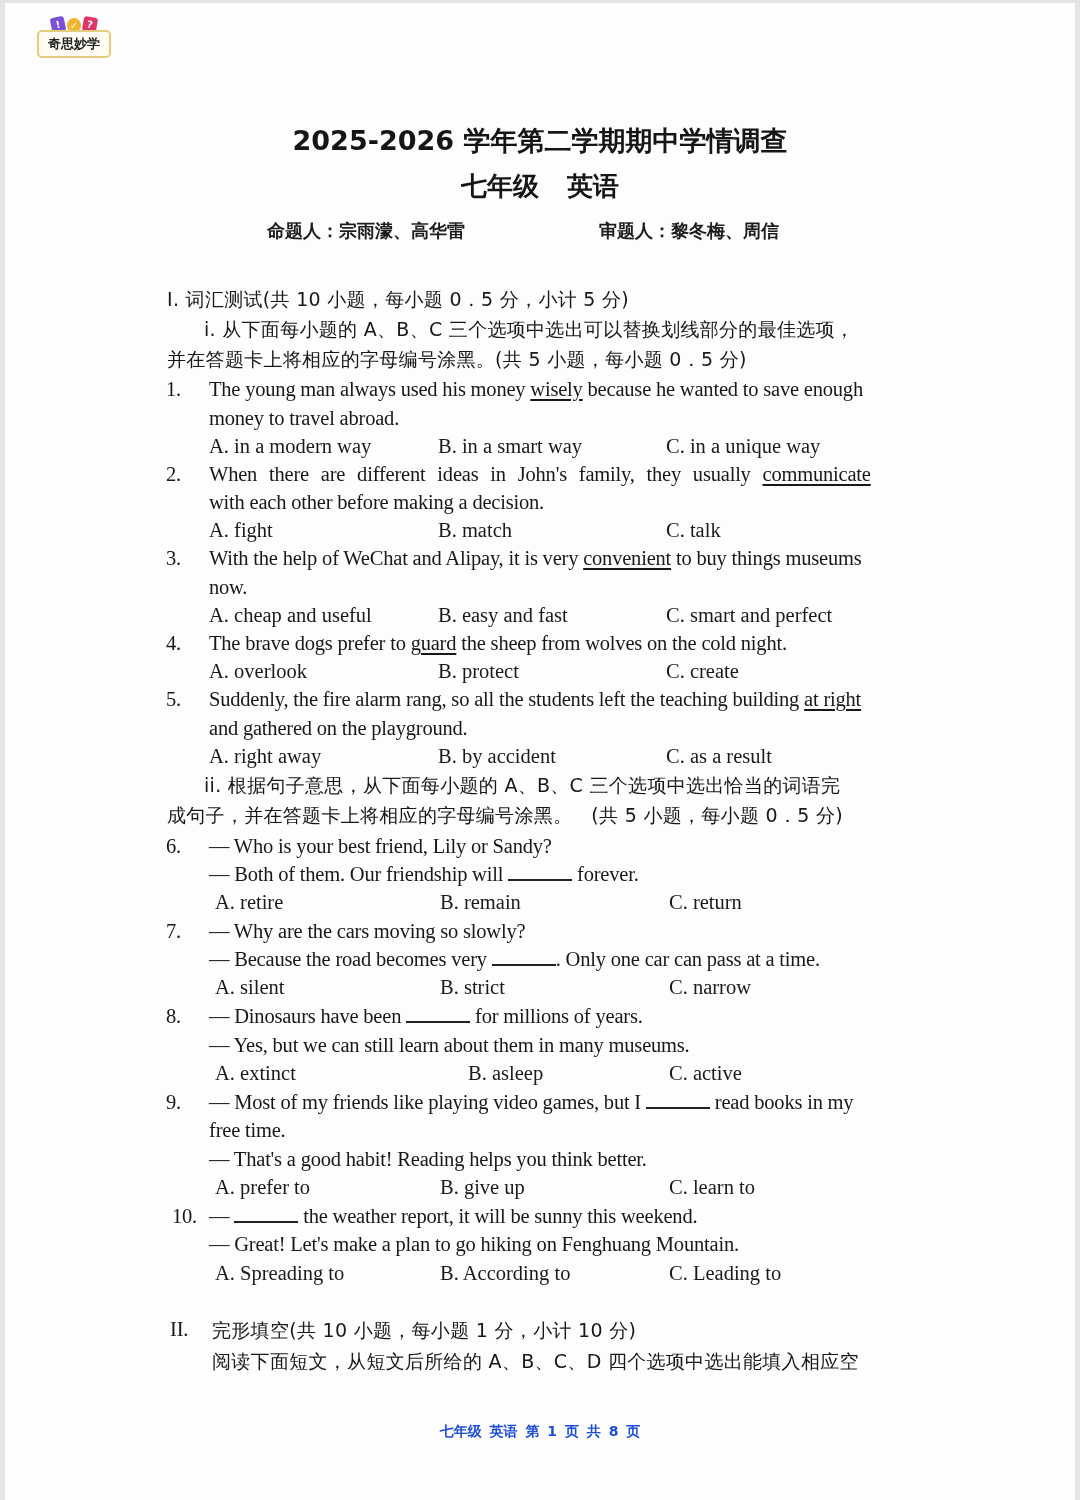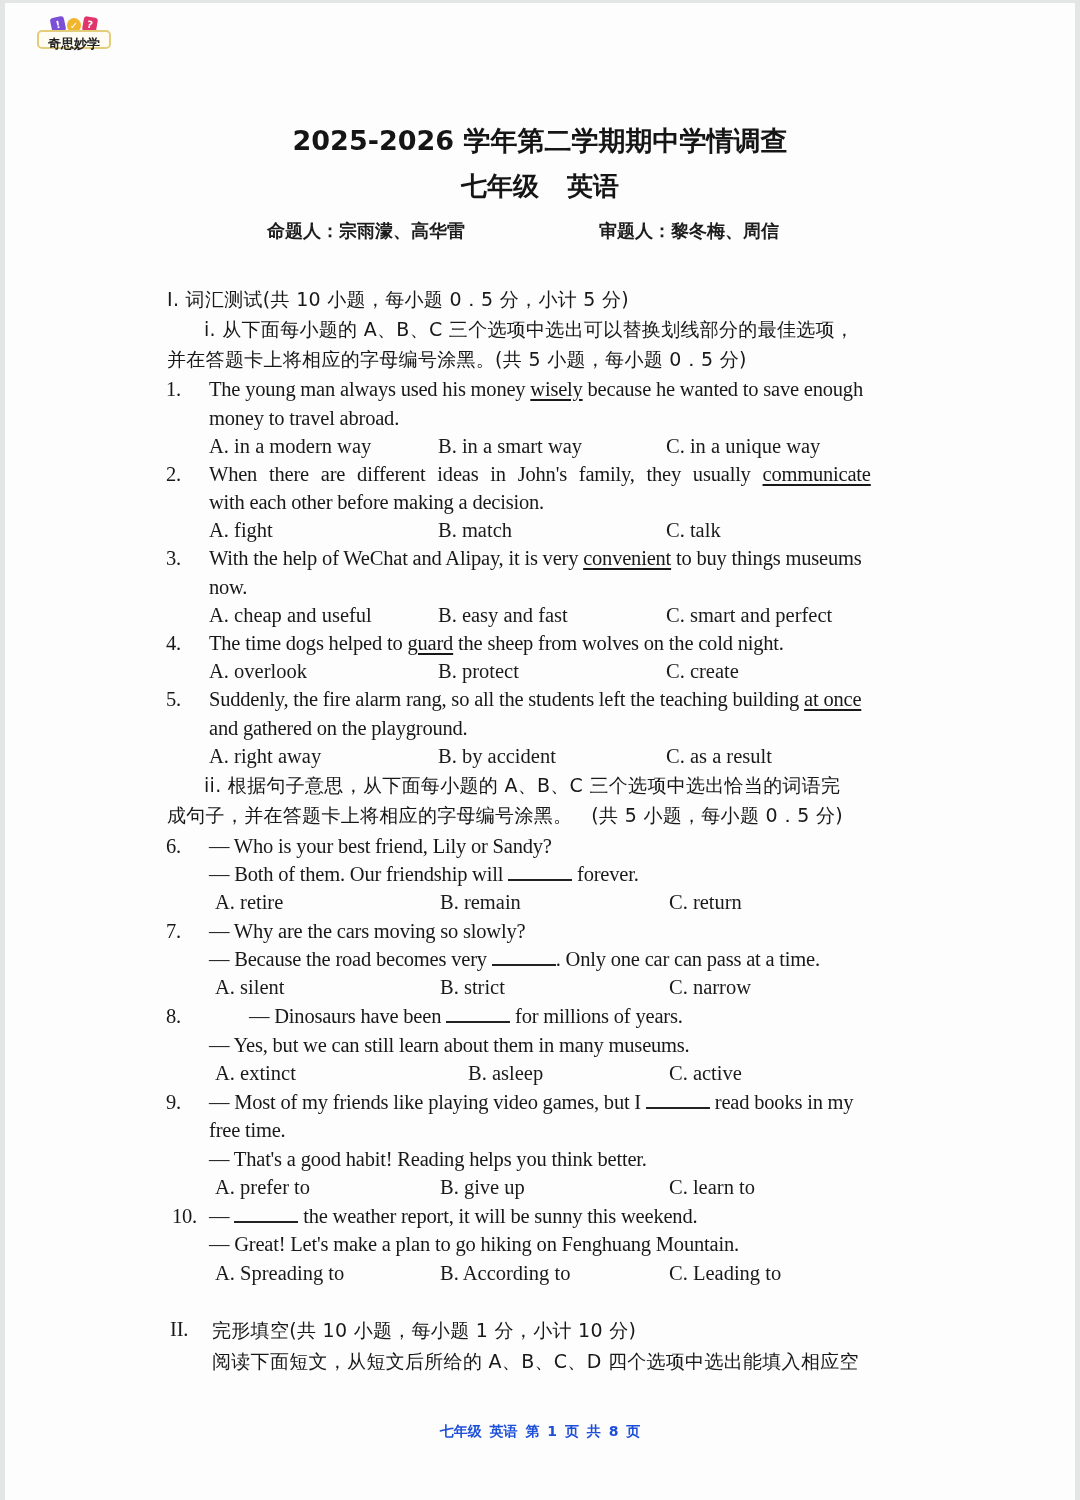--- a/index.html
+++ b/index.html
@@ -14,21 +14,21 @@
     }
     .logo-cards { position: absolute; left: 14px; top: 0; width: 48px; height: 16px; }
     .logo-card {
       position: absolute; top: 0; width: 14px; height: 15px; border-radius: 3px;
       color: #fff; font: bold 10px/15px "DejaVu Sans", sans-serif; text-align: center;
     }
     .logo-card.c1 { left: 0; background: #7b4fd6; transform: rotate(-12deg); }
     .logo-card.c2 { left: 16px; background: #f2b52e; border-radius: 50%; top: 1px; }
     .logo-card.c3 { left: 32px; background: #e0356a; transform: rotate(10deg); }
     .logo-box {
-      position: absolute; left: 0; top: 13px; width: 74px; height: 19px;
+      position: absolute; left: 0; top: 13px; width: 74px; height: 28px;
       border: 2px solid #e3cd7a; border-radius: 5px; background: #fffdf3;
       font: bold 13px/24px "DejaVu Sans", sans-serif; color: #222; text-align: center; letter-spacing: 0;
     }
     .title {
       position: absolute; left: 0; width: 1070px; text-align: center;
       font-family: "DejaVu Sans", sans-serif; font-weight: bold; color: #151515;
     }
     .t1 { top: 120px; font-size: 27px; }
     .t2 { top: 166px; font-size: 26px; word-spacing: 0; }
     .t2 .gap { display: inline-block; width: 28px; }
@@ -101,29 +101,29 @@
     <span class="line" style="top:544px;left:161px;">3.</span>
     <div class="line" style="top:544px;left:204px;"><span>With the help of WeChat and Alipay, it is very </span><span class="u">convenient</span><span> to buy things museums</span></div>
     <div class="line" style="top:573px;left:204px;">now.</div>
     <span class="opt" style="top:601px;left:204px;">A. cheap and useful</span>
     <span class="opt" style="top:601px;left:433px;">B. easy and fast</span>
     <span class="opt" style="top:601px;left:661px;">C. smart and perfect</span>
   </div>
 
   <div>
     <span class="line" style="top:629px;left:161px;">4.</span>
-    <div class="line" style="top:629px;left:204px;"><span>The time dogs helped to </span><span class="u">guard</span><span> the sheep from wolves on the cold night.</span></div>
+    <div class="line" style="top:629px;left:204px;"><span>The brave dogs prefer to </span><span class="u">guard</span><span> the sheep from wolves on the cold night.</span></div>
     <span class="opt" style="top:657px;left:204px;">A. overlook</span>
     <span class="opt" style="top:657px;left:433px;">B. protect</span>
     <span class="opt" style="top:657px;left:661px;">C. create</span>
   </div>
 
   <div>
     <span class="line" style="top:685px;left:161px;">5.</span>
-    <div class="line" style="top:685px;left:204px;"><span>Suddenly, the fire alarm rang, so all the students left the teaching building </span><span class="u">at once</span></div>
+    <div class="line" style="top:685px;left:204px;"><span>Suddenly, the fire alarm rang, so all the students left the teaching building </span><span class="u">at right</span></div>
     <div class="line" style="top:714px;left:204px;">and gathered on the playground.</div>
     <span class="opt" style="top:742px;left:204px;">A. right away</span>
     <span class="opt" style="top:742px;left:433px;">B. by accident</span>
     <span class="opt" style="top:742px;left:661px;">C. as a result</span>
   </div>
 
   <div class="line cn" style="top:770px;left:199px;">ii. 根据句子意思，从下面每小题的 A、B、C 三个选项中选出恰当的词语完</div>
   <div class="line cn" style="top:800px;left:162px;white-space:pre;">成句子，并在答题卡上将相应的字母编号涂黑。   (共 5 小题，每小题 0．5 分)</div>
 
   <div>
@@ -139,21 +139,21 @@
     <span class="line" style="top:917px;left:161px;">7.</span>
     <div class="line" style="top:917px;left:204px;">— Why are the cars moving so slowly?</div>
     <div class="line" style="top:945px;left:204px;"><span>— Because the road becomes very </span><span class="blank" style="width:64px;"></span><span>. Only one car can pass at a time.</span></div>
     <span class="opt" style="top:973px;left:210px;">A. silent</span>
     <span class="opt" style="top:973px;left:435px;">B. strict</span>
     <span class="opt" style="top:973px;left:664px;">C. narrow</span>
   </div>
 
   <div>
     <span class="line" style="top:1002px;left:161px;">8.</span>
-    <div class="line" style="top:1002px;left:204px;margin-left:40px;"><span>— Dinosaurs have been </span><span class="blank" style="width:64px;"></span><span> for millions of years.</span></div>
+    <div class="line" style="top:1002px;left:204px;"><span>— Dinosaurs have been </span><span class="blank" style="width:64px;"></span><span> for millions of years.</span></div>
     <div class="line" style="top:1031px;left:204px;">— Yes, but we can still learn about them in many museums.</div>
     <span class="opt" style="top:1059px;left:210px;">A. extinct</span>
     <span class="opt" style="top:1059px;left:435px;margin-left:28px;">B. asleep</span>
     <span class="opt" style="top:1059px;left:664px;">C. active</span>
   </div>
 
   <div>
     <span class="line" style="top:1088px;left:161px;">9.</span>
     <div class="line" style="top:1088px;left:204px;"><span>— Most of my friends like playing video games, but I </span><span class="blank" style="width:64px;"></span><span> read books in my</span></div>
     <div class="line" style="top:1116px;left:204px;">free time.</div>

